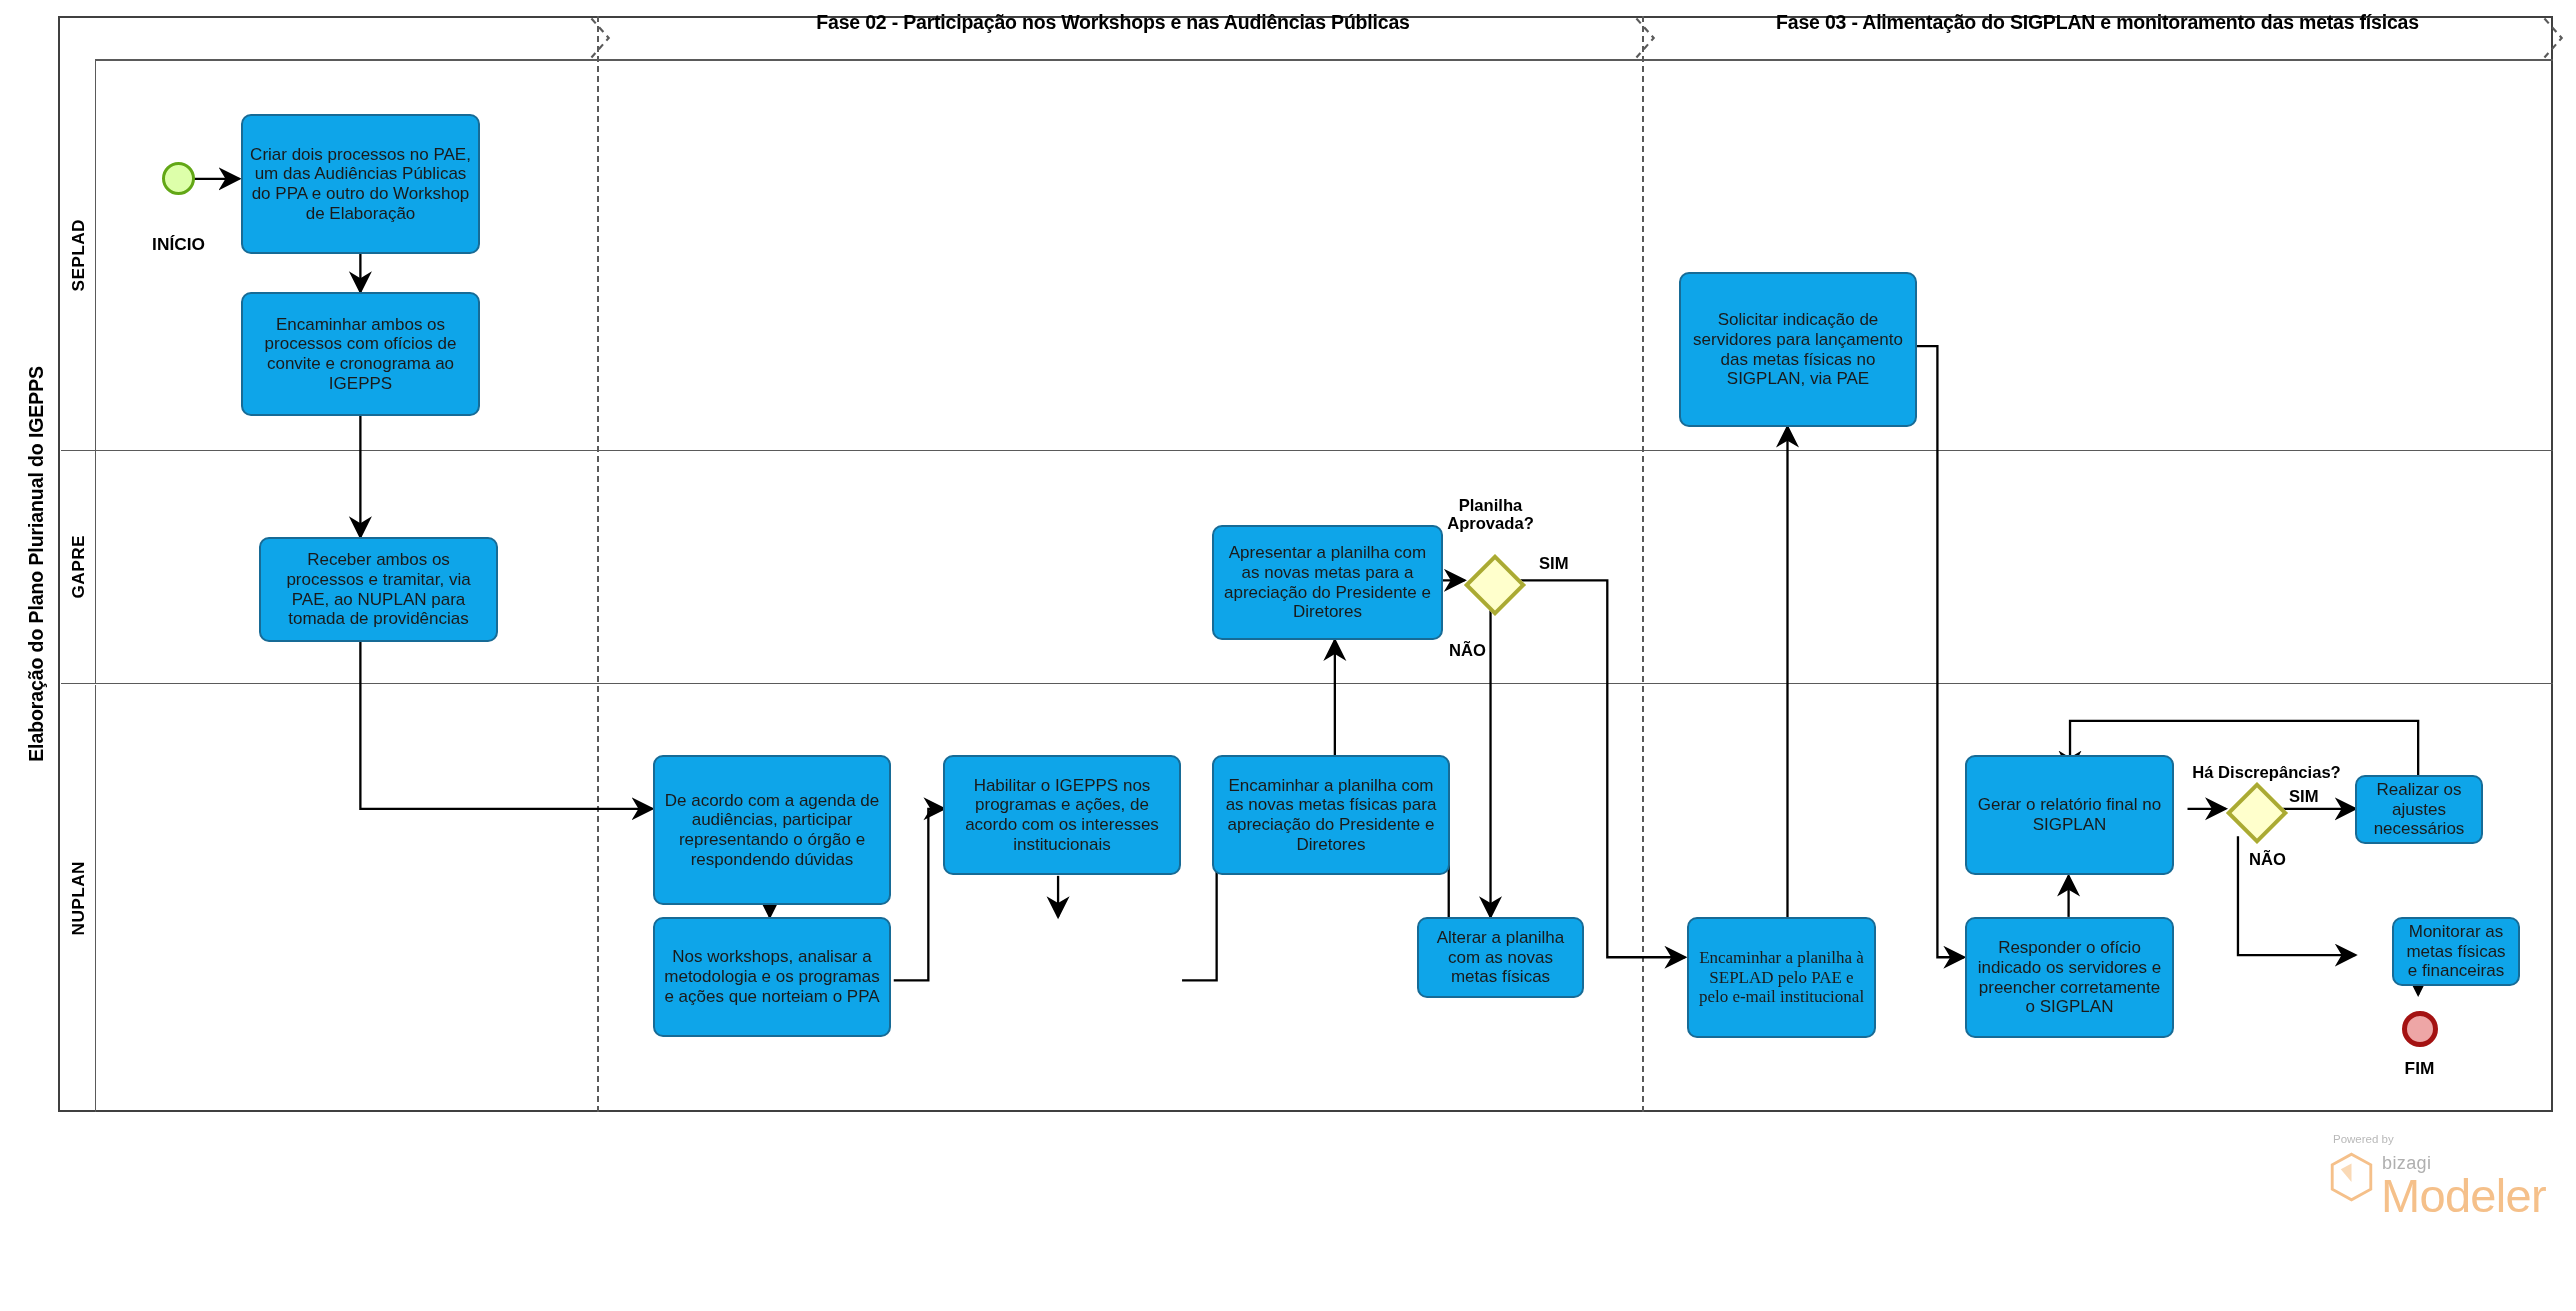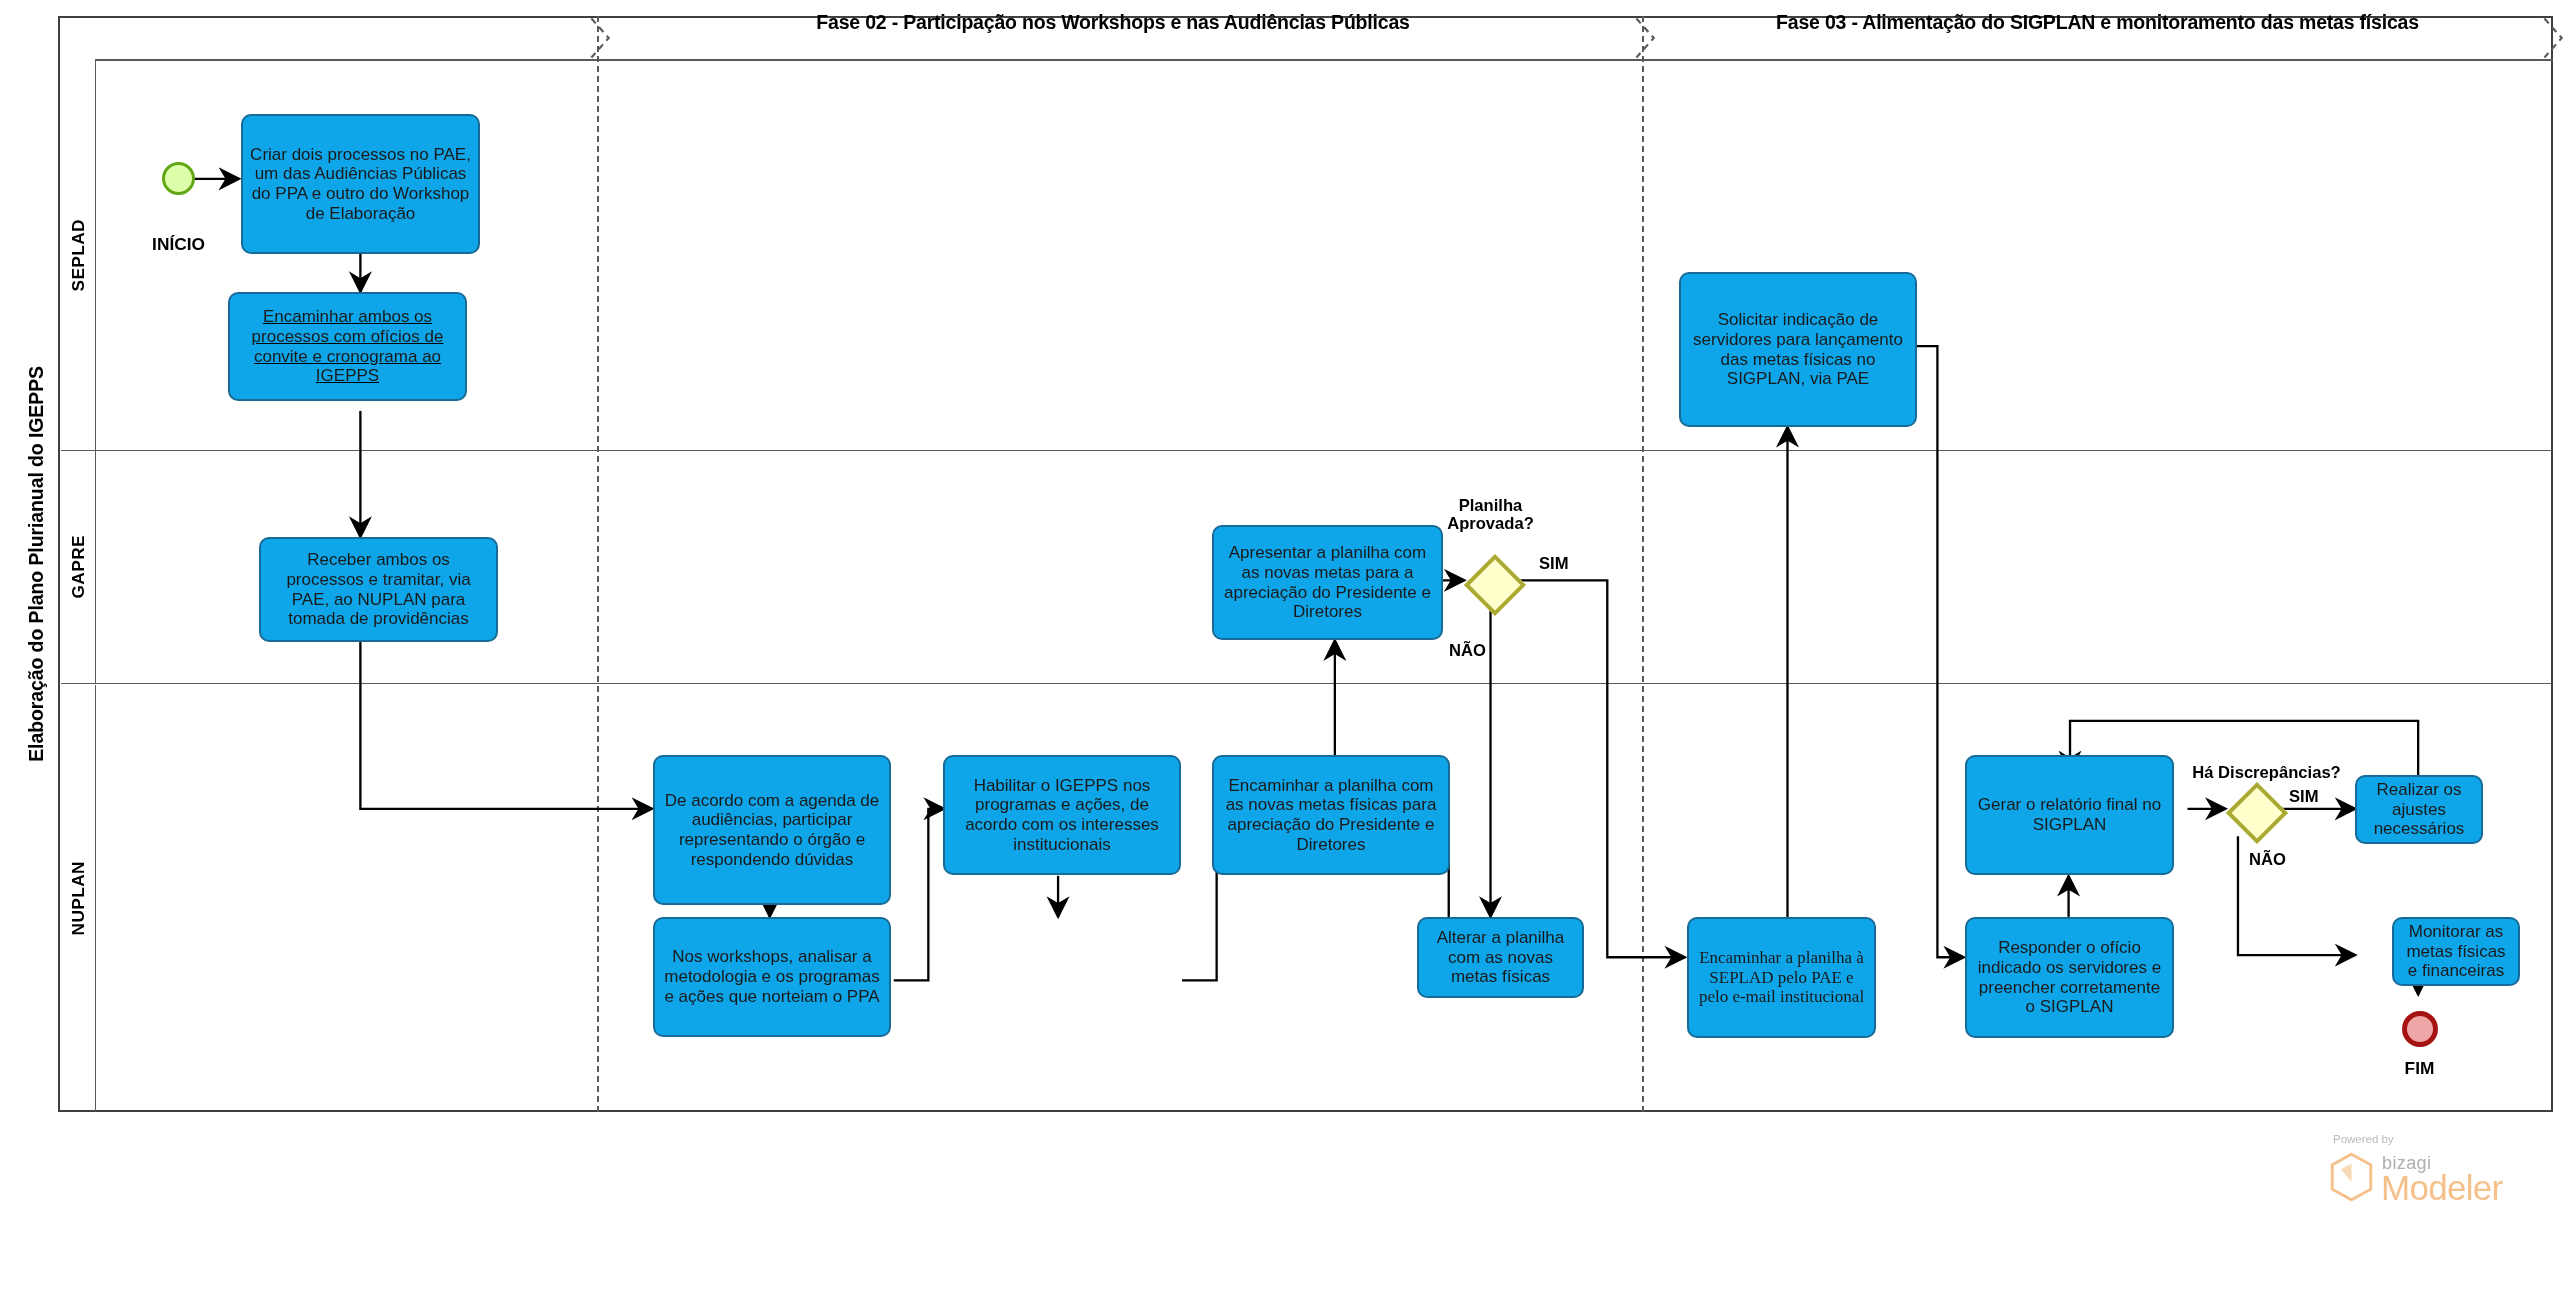--- a/index.html
+++ b/index.html
@@ -233,21 +233,21 @@
   .brand .bizagi {
     position: absolute;
     left: 76px; top: 20px;
     font-size: 18px;
     color: #AFAFAF;
     letter-spacing: 0.4px;
   }
   .brand .modeler {
     position: absolute;
     left: 75px; top: 35px;
-    font-size: 35px;
+    font-size: 47px;
     color: #F5C08A;
     letter-spacing: -0.7px;
   }
 </style>
 </head>
 <body>
 
 <div id="canvas">
 
   <div class="pool"></div>
@@ -352,21 +352,21 @@
     </g>
   </svg>
 
   <div class="event start" style="left:162px; top:162px;"></div>
   <div class="node-label" style="left:139px; top:234px; width:79px;">INÍCIO</div>
 
   <div class="task" style="left:241px; top:114px; width:239px; height:140px;">
     <span>Criar dois processos no PAE, um das Audiências Públicas do PPA e outro do Workshop de Elaboração</span>
   </div>
 
-  <div class="task" style="left:228px; top:292px; width:239px; height:109px;text-decoration:underline;">
+  <div class="task" style="left:241px; top:292px; width:239px; height:124px;">
     <span>Encaminhar ambos os processos com ofícios de convite e cronograma ao IGEPPS</span>
   </div>
 
   <div class="task" style="left:1679px; top:272px; width:238px; height:155px;">
     <span>Solicitar indicação de servidores para lançamento das metas físicas no SIGPLAN, via PAE</span>
   </div>
 
   <div class="task" style="left:241px; top:537px; width:239px; height:105px;margin-left:18px;">
     <span>Receber ambos os processos e tramitar, via PAE, ao NUPLAN para tomada de providências</span>
   </div>

